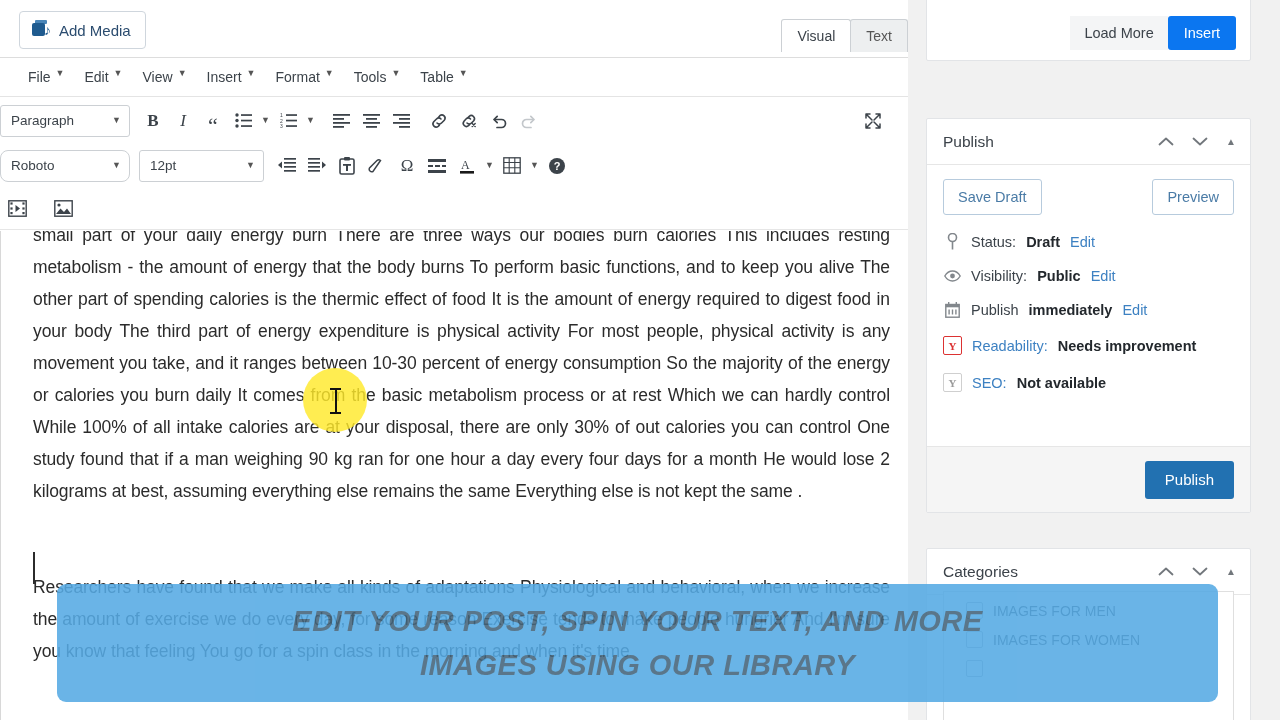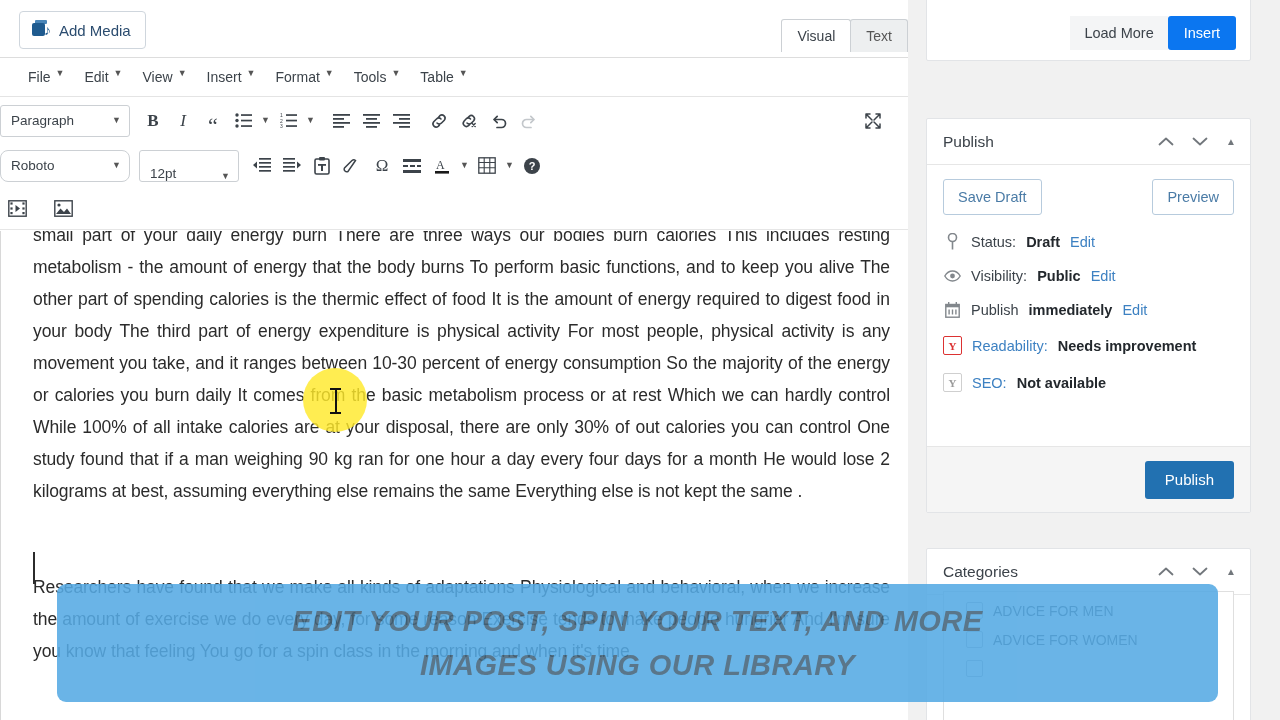--- a/index.html
+++ b/index.html
@@ -80,21 +80,21 @@
   .tb-row3 { top: 188px; height: 42px; border-bottom: 1px solid #e6e6e6; }
 
   .select-box {
     height: 32px; border: 1px solid #ccd0d4; border-radius: 3px;
     background: #fff; display: flex; align-items: center;
     padding: 0 8px 0 10px; font-size: 13.5px; color: #3c434a;
     justify-content: space-between; cursor: pointer;
   }
   .sel-para { width: 130px; }
   .sel-font { width: 130px; border-radius: 8px; }
-  .sel-size { width: 100px; align-items: flex-end; }
+  .sel-size { width: 125px; }
 
   .tb-btn {
     width: 30px; height: 30px;
     display: flex; align-items: center; justify-content: center;
     cursor: pointer; color: #3c434a; position: relative;
   }
   .tb-btn svg { display: block; }
   .tb-gap { width: 8px; }
   .mini-caret { width: 15px; height: 30px; display:flex; align-items:center; justify-content:center; cursor:pointer; }
 
@@ -619,25 +619,25 @@
         </span>
       </div>
       <div class="cat-tabs">
         <span class="cat-tab active">All Categories</span>
         <span class="cat-tab">Most Used</span>
       </div>
       <div class="cat-inner-box">
         <div class="cat-list">
           <div class="cat-item">
             <span class="cbx"></span>
-            <span class="cat-label">ADVICE FOR MEN</span>
+            <span class="cat-label">IMAGES FOR MEN</span>
           </div>
           <div class="cat-item">
             <span class="cbx"></span>
-            <span class="cat-label">ADVICE FOR WOMEN</span>
+            <span class="cat-label">IMAGES FOR WOMEN</span>
           </div>
           <div class="cat-item">
             <span class="cbx"></span>
           </div>
         </div>
       </div>
     </div>
   </div>
 
   <div class="cursor-hl"></div>

